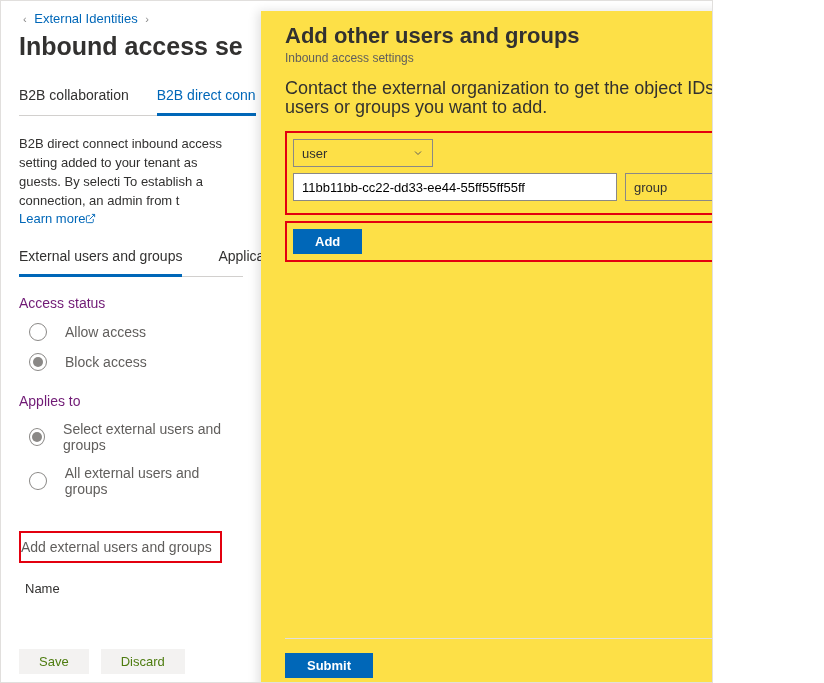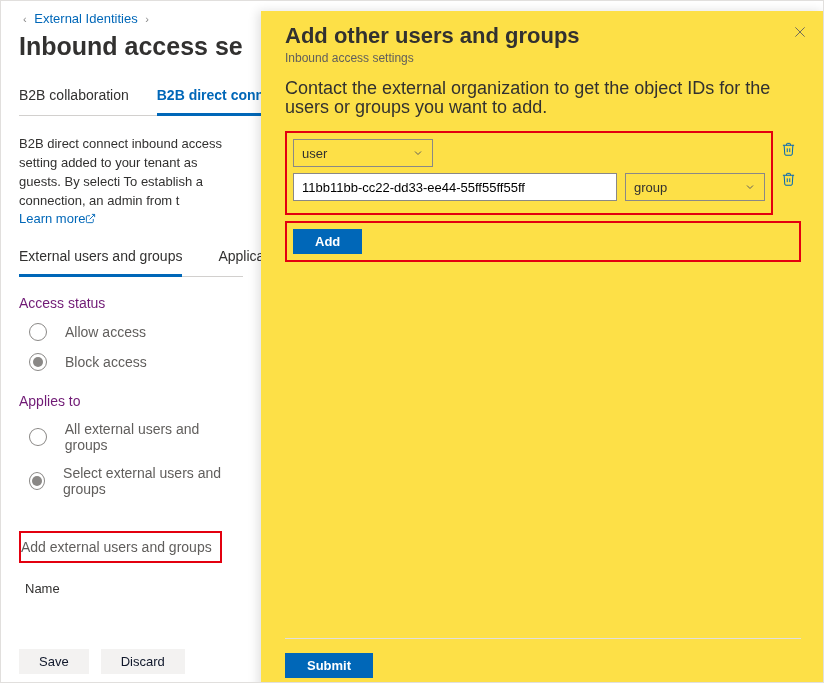--- a/index.html
+++ b/index.html
@@ -1,47 +1,47 @@
 <!DOCTYPE html>
 <html><head>
 <meta charset="utf-8">
 <style>
   * { box-sizing: border-box; }
   html, body { margin:0; padding:0; font-family: "Segoe UI", Arial, sans-serif; font-size:14px; color:#323130; background:#fff; }
-  .page { width:824px; height:683px; position:relative; overflow:hidden; border:1px solid #e1dfdd; }
+  .page { width:713px; height:683px; position:relative; overflow:hidden; border:1px solid #e1dfdd; }
 
   .left-pane { position:absolute; left:0; top:0; width:260px; height:683px; padding:10px 18px 0 18px; }
   .breadcrumb { font-size:13px; }
   .breadcrumb a { color:#0067b8; text-decoration:none; }
   .chevron { color:#888; padding:0 4px; font-size:11px;}
   .page-title { font-size:25px; font-weight:600; margin:6px 0 20px 0; white-space:nowrap; overflow:hidden; }
 
   .tabs { border-bottom:1px solid #d2d0ce; display:flex; gap:28px; margin-bottom:18px; white-space:nowrap; }
   .tab { padding:6px 0 10px 0; font-size:14px; color:#323130; cursor:pointer; }
-  .tab.active { color:#0067b8; border-bottom:3px solid #0067b8; margin-bottom:-1px; font-weight:700;}
+  .tab.active { color:#0067b8; border-bottom:3px solid #0067b8; margin-bottom:-1px; font-weight:400;}
   .desc { font-size:13px; line-height:19px; color:#323130; white-space:normal; }
   .learn-more { color:#0067b8; text-decoration:none; font-size:13px; display:inline-flex; align-items:center; gap:0;}
 
   .subtabs { border-bottom:1px solid #d2d0ce; display:flex; gap:36px; margin:22px 0 18px 0; white-space:nowrap;}
   .subtab { padding:0 0 10px 0; font-size:14px; color:#323130; cursor:pointer; }
   .subtab.active { border-bottom:3px solid #0067b8; margin-bottom:-1px; }
 
   .section-label { font-size:14px; color:#701a75; margin:10px 0 12px 0; }
   .radio-group { margin-left:10px; }
   .radio-row { display:flex; align-items:center; gap:18px; margin:12px 0; color:#605e5c;}
   .radio { width:18px; height:18px; border-radius:50%; border:1px solid #8a8886; display:inline-flex; align-items:center; justify-content:center;}
   .radio.selected::after { content:""; width:10px; height:10px; background:#8a8886; border-radius:50%; }
 
   .add-link { font-size:14px; color:#605e5c; margin-top:28px; padding:2px 0; }
 
   .red-box { border:2px solid #e3000f; }
   .red-box-inline { display:inline-block; }
 
   .bottom-bar { position:absolute; left:18px; bottom:10px; display:flex; gap:12px;}
-  .btn-gray { background:#f3f2f1; color:#0f172a; border:none; padding:5px 20px; font-size:13px; cursor:default;}
+  .btn-gray { background:#f3f2f1; color:#4d7c0f; border:none; padding:5px 20px; font-size:13px; cursor:default;}
   .name-header { font-size:13px; color:#323130; margin-top:18px; padding-left:6px; }
 
   
   .flyout { position:absolute; left:260px; top:0; width:564px; height:683px; background:#fde047; box-shadow:-3px 0 10px rgba(0,0,0,0.12); padding:12px 24px 0 24px; display:flex; flex-direction:column;margin-top:10px;}
   .fly-title { font-size:22px; font-weight:600; margin:0; }
   .fly-sub { font-size:12px; color:#605e5c; margin:2px 0 14px 0;}
   .fly-close { position:absolute; right:18px; top:14px; cursor:pointer; color:#605e5c;}
   .fly-desc { font-size:18px; line-height:19px; color:#323130; margin-bottom:14px;}
 
   .rows-wrapper { padding:6px; }
@@ -97,26 +97,26 @@
       </div>
       <div class="radio-row">
         <span class="radio selected"></span>
         <span>Block access</span>
       </div>
     </div>
 
     <div class="section-label" style="margin-top:22px">Applies to</div>
     <div class="radio-group">
       <div class="radio-row">
+        <span class="radio selected"></span>
+        <span>Select external users and groups</span>
+      </div>
+      <div class="radio-row">
         <span class="radio"></span>
         <span>All external users and groups</span>
-      </div>
-      <div class="radio-row">
-        <span class="radio selected"></span>
-        <span>Select external users and groups</span>
       </div>
     </div>
 
     <div class="red-box red-box-inline" style="margin-top:22px; padding:4px 8px 4px 0;">
       <div class="add-link" style="margin-top:0;">Add external users and groups</div>
     </div>
 
     <div class="name-header">Name</div>
 
     <div class="bottom-bar">

